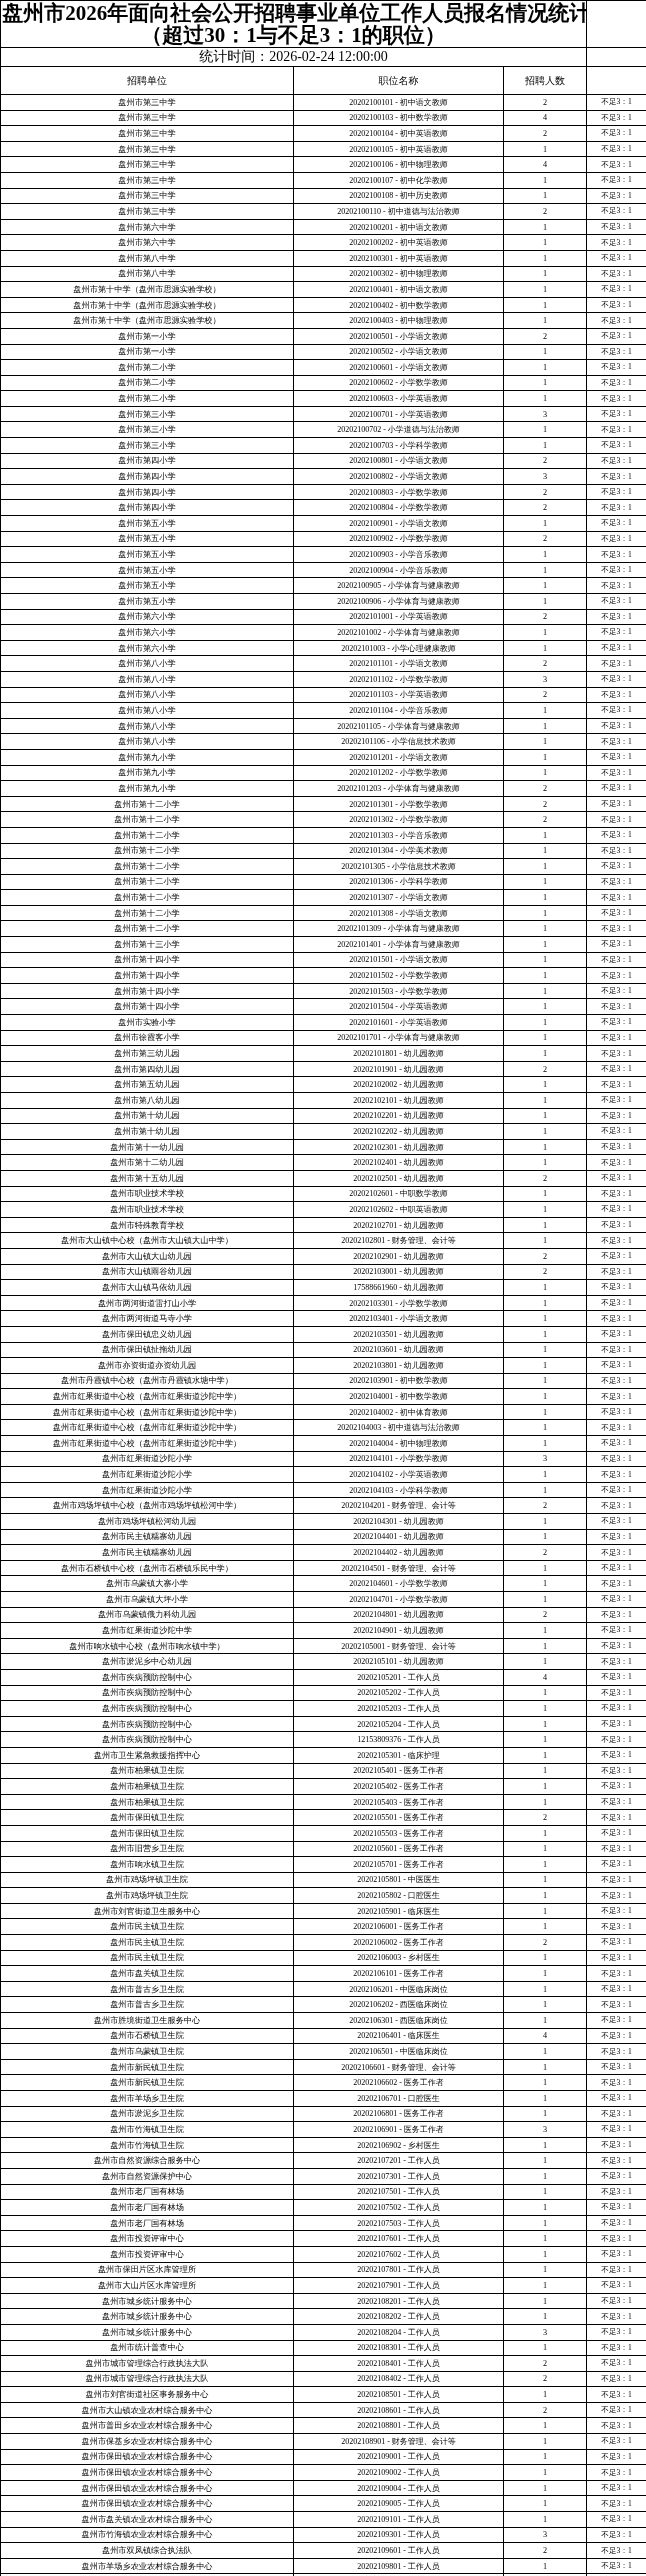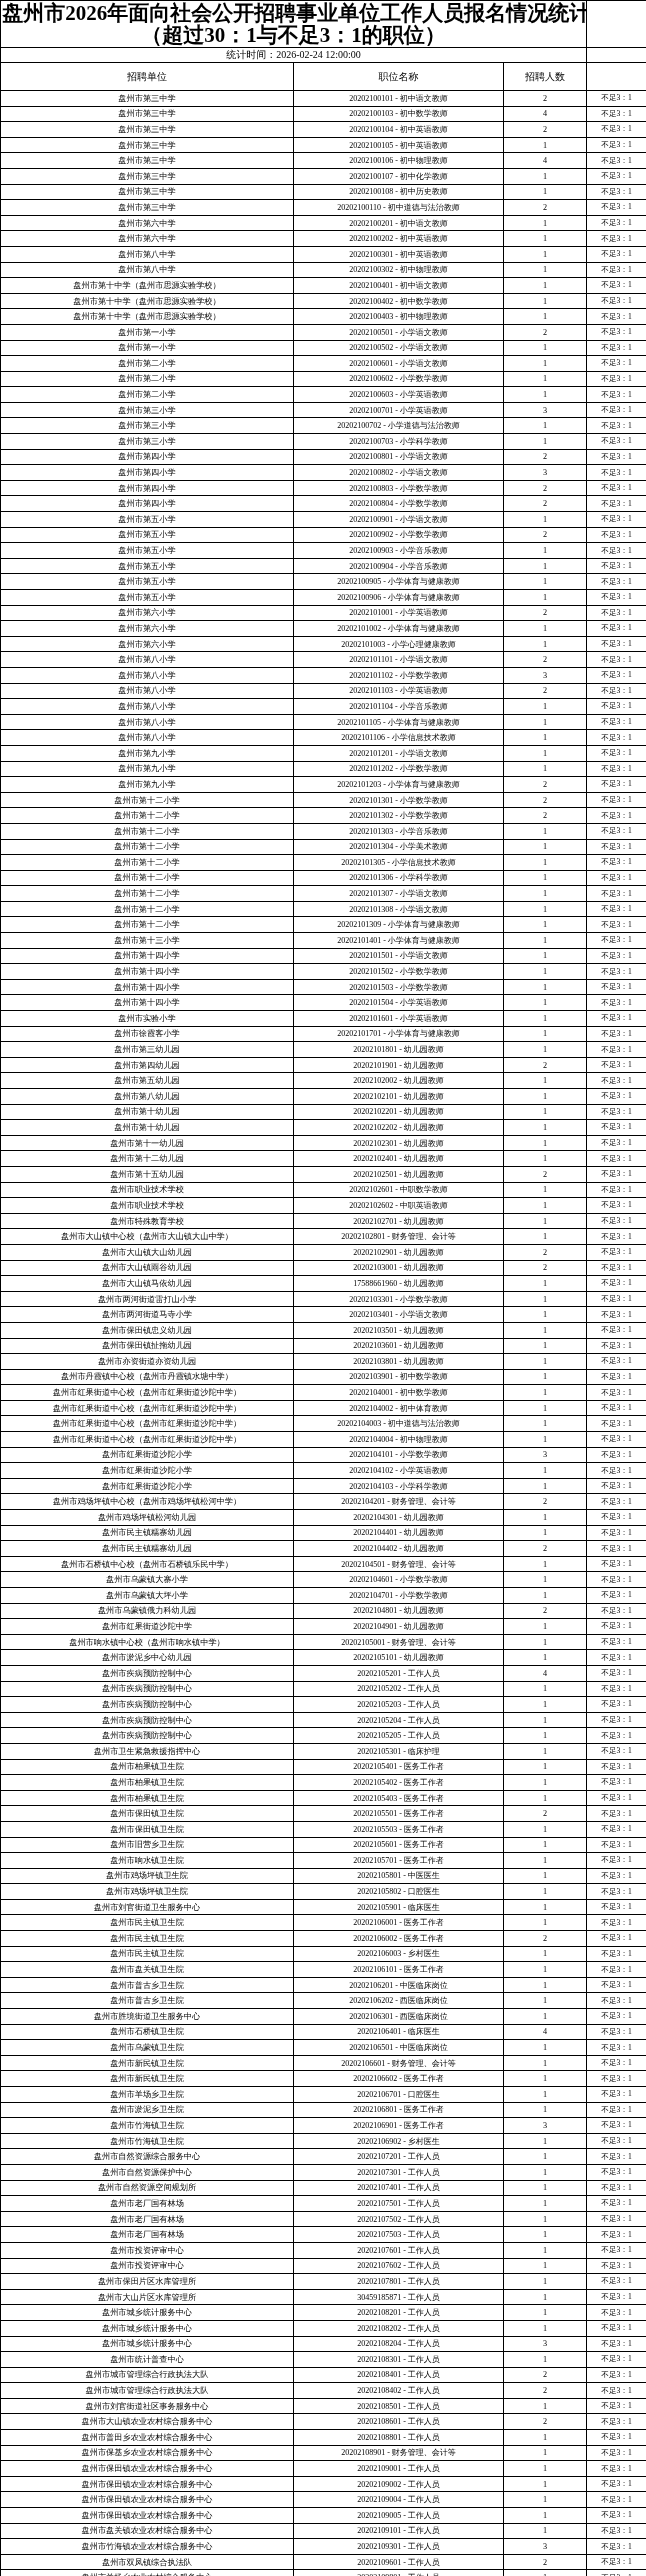--- a/index.html
+++ b/index.html
@@ -27,21 +27,21 @@
     height:46px;
     font-size:21px;
     font-weight:bold;
     line-height:22px;
     border-bottom:1.8px solid #000;
     white-space:normal;
   }
   td.top-right-empty{border-bottom:1.8px solid #000;}
   td.stat-cell{
     height:13.5px;
-    font-size:10px;
+    font-size:14px;
     border-bottom:1.8px solid #000;
   }
   td.stat-right-empty{border-bottom:1.8px solid #000;}
   tr.header-row td{
     height:27px;
     font-size:10px;
     border-bottom:1.2px solid #000;
   }
   tbody.data td{
     height:14.6px;
@@ -706,21 +706,21 @@
           <td>不足3：1</td>
         </tr>
         <tr>
           <td>盘州市疾病预防控制中心</td>
           <td>20202105204 - 工作人员</td>
           <td>1</td>
           <td>不足3：1</td>
         </tr>
         <tr>
           <td>盘州市疾病预防控制中心</td>
-          <td>20202105205 - 工作人员</td>
+          <td>12153809376 - 工作人员</td>
           <td>1</td>
           <td>不足3：1</td>
         </tr>
         <tr>
           <td>盘州市卫生紧急救援指挥中心</td>
           <td>20202105301 - 临床护理</td>
           <td>1</td>
           <td>不足3：1</td>
         </tr>
         <tr>
@@ -879,26 +879,20 @@
           <td>1</td>
           <td>不足3：1</td>
         </tr>
         <tr>
           <td>盘州市自然资源保护中心</td>
           <td>20202107301 - 工作人员</td>
           <td>1</td>
           <td>不足3：1</td>
         </tr>
         <tr>
-          <td>盘州市自然资源空间规划所</td>
-          <td>20202107401 - 工作人员</td>
-          <td>1</td>
-          <td>不足3：1</td>
-        </tr>
-        <tr>
           <td>盘州市老厂国有林场</td>
           <td>20202107501 - 工作人员</td>
           <td>1</td>
           <td>不足3：1</td>
         </tr>
         <tr>
           <td>盘州市老厂国有林场</td>
           <td>20202107502 - 工作人员</td>
           <td>1</td>
           <td>不足3：1</td>
@@ -922,21 +916,21 @@
           <td>不足3：1</td>
         </tr>
         <tr>
           <td>盘州市保田片区水库管理所</td>
           <td>20202107801 - 工作人员</td>
           <td>1</td>
           <td>不足3：1</td>
         </tr>
         <tr>
           <td>盘州市大山片区水库管理所</td>
-          <td>30459185871 - 工作人员</td>
+          <td>20202107901 - 工作人员</td>
           <td>1</td>
           <td>不足3：1</td>
         </tr>
         <tr>
           <td>盘州市城乡统计服务中心</td>
           <td>20202108201 - 工作人员</td>
           <td>1</td>
           <td>不足3：1</td>
         </tr>
         <tr>

